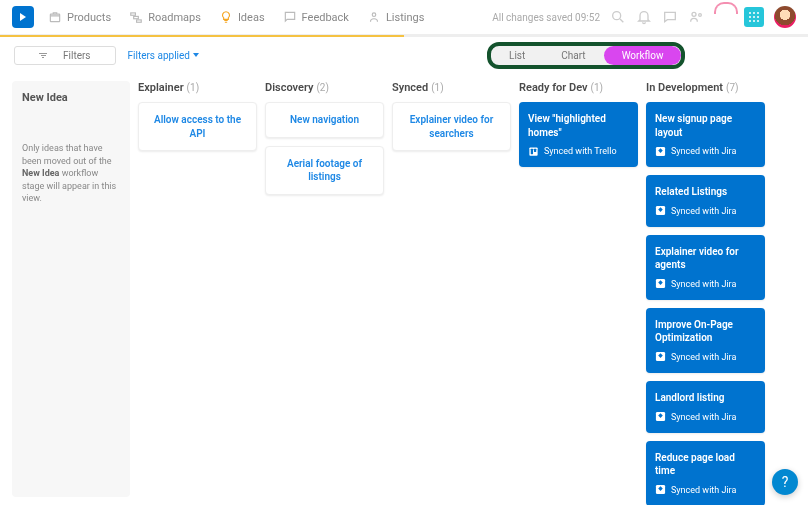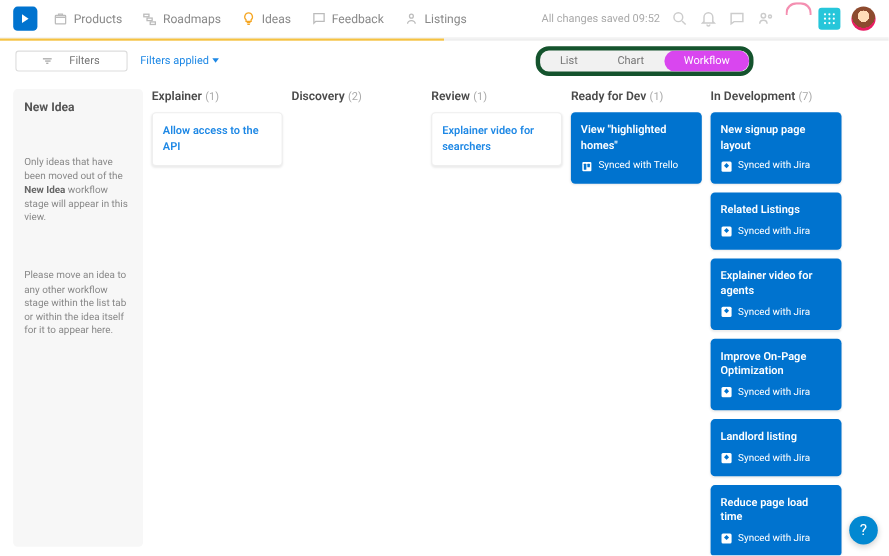--- a/index.html
+++ b/index.html
@@ -35,21 +35,21 @@
 .column { flex: 0 0 auto; width: 119px; display: flex; flex-direction: column; }
 .column.intro { background: #f7f7f7; border-radius: 4px; padding: 10px; width: 118px;}
 .col-header { font-size: 11px; font-weight: 600; color: #4a4a4a; margin-bottom: 8px; display: flex; align-items: baseline; gap: 3px; }
 .col-count { font-weight: 400; color: #aaa; font-size: 10px; }
 .intro-title { font-weight: 700; font-size: 11px; margin-bottom: 8px; color: #555; }
 .intro-text { font-size: 9px; color: #888; line-height: 1.4; margin-bottom: 10px; margin-top: 30px; }
 .intro-text b { color: #666; }
 
 .cards { display: flex; flex-direction: column; gap: 8px; }
 .card { border-radius: 4px; padding: 10px 9px; font-size: 10px; line-height: 1.35; box-shadow: 0 1px 2px rgba(0,0,0,0.08); cursor: pointer; }
-.card.white { background: #fff; color: #1e88e5; font-weight: 600; border: 1px solid #eee; }
+.card.white { background: #fff; color: #1e88e5; font-weight: 600; border: 1px solid #eee; text-align: center; }
 .card.blue { background: #0073cf; color: #fff; font-weight: 600; }
 .card.blue .sync { font-weight: 400; font-size: 9px; margin-top: 6px; display: flex; align-items: center; gap: 5px; color: #fff; }
 .sync-icon { width: 11px; height: 11px; flex-shrink: 0; }
 
 
 .help-fab { position: fixed; bottom: 10px; right: 10px; width: 26px; height: 26px; border-radius: 50%; background: #0288d1; color: #fff; display: flex; align-items: center; justify-content: center; font-size: 14px; cursor: pointer; box-shadow: 0 2px 6px rgba(0,0,0,0.2); }
 
 .chev-down { display:inline-block; width:0; height:0; border-left:3px solid transparent; border-right:3px solid transparent; border-top:4px solid currentColor; }
 .filter-lines { display: inline-flex; flex-direction: column; gap:1px; align-items: center;}
 .filter-lines span { background:#999; height:1px; }
@@ -156,43 +156,46 @@
   </div>
 </div>
 
 <div class="board">
 
   <div class="column intro">
     <div class="intro-title">New Idea</div>
     <div class="intro-text">
       <span>Only ideas that have been moved out of the </span><b>New Idea</b><span> workflow stage will appear in this view.</span>
     </div>
-    <div class="intro-text">Please move an idea to any other workflow stage within the list tab or within the idea itself for it to appear here.</div>
   </div>
 
   <div class="column">
     <div class="col-header">
       <span>Explainer</span>
       <span class="col-count">(1)</span>
     </div>
     <div class="cards">
       <div class="card white"><span>Allow access to the API</span></div>
     </div>
   </div>
 
   <div class="column">
     <div class="col-header">
       <span>Discovery</span>
       <span class="col-count">(2)</span>
     </div>
-  </div>
-
-  <div class="column">
-    <div class="col-header">
-      <span>Review</span>
+    <div class="cards">
+      <div class="card white"><span>New navigation</span></div>
+      <div class="card white"><span>Aerial footage of listings</span></div>
+    </div>
+  </div>
+
+  <div class="column">
+    <div class="col-header">
+      <span>Synced</span>
       <span class="col-count">(1)</span>
     </div>
     <div class="cards">
       <div class="card white"><span>Explainer video for searchers</span></div>
     </div>
   </div>
 
   <div class="column">
     <div class="col-header">
       <span>Ready for Dev</span>

